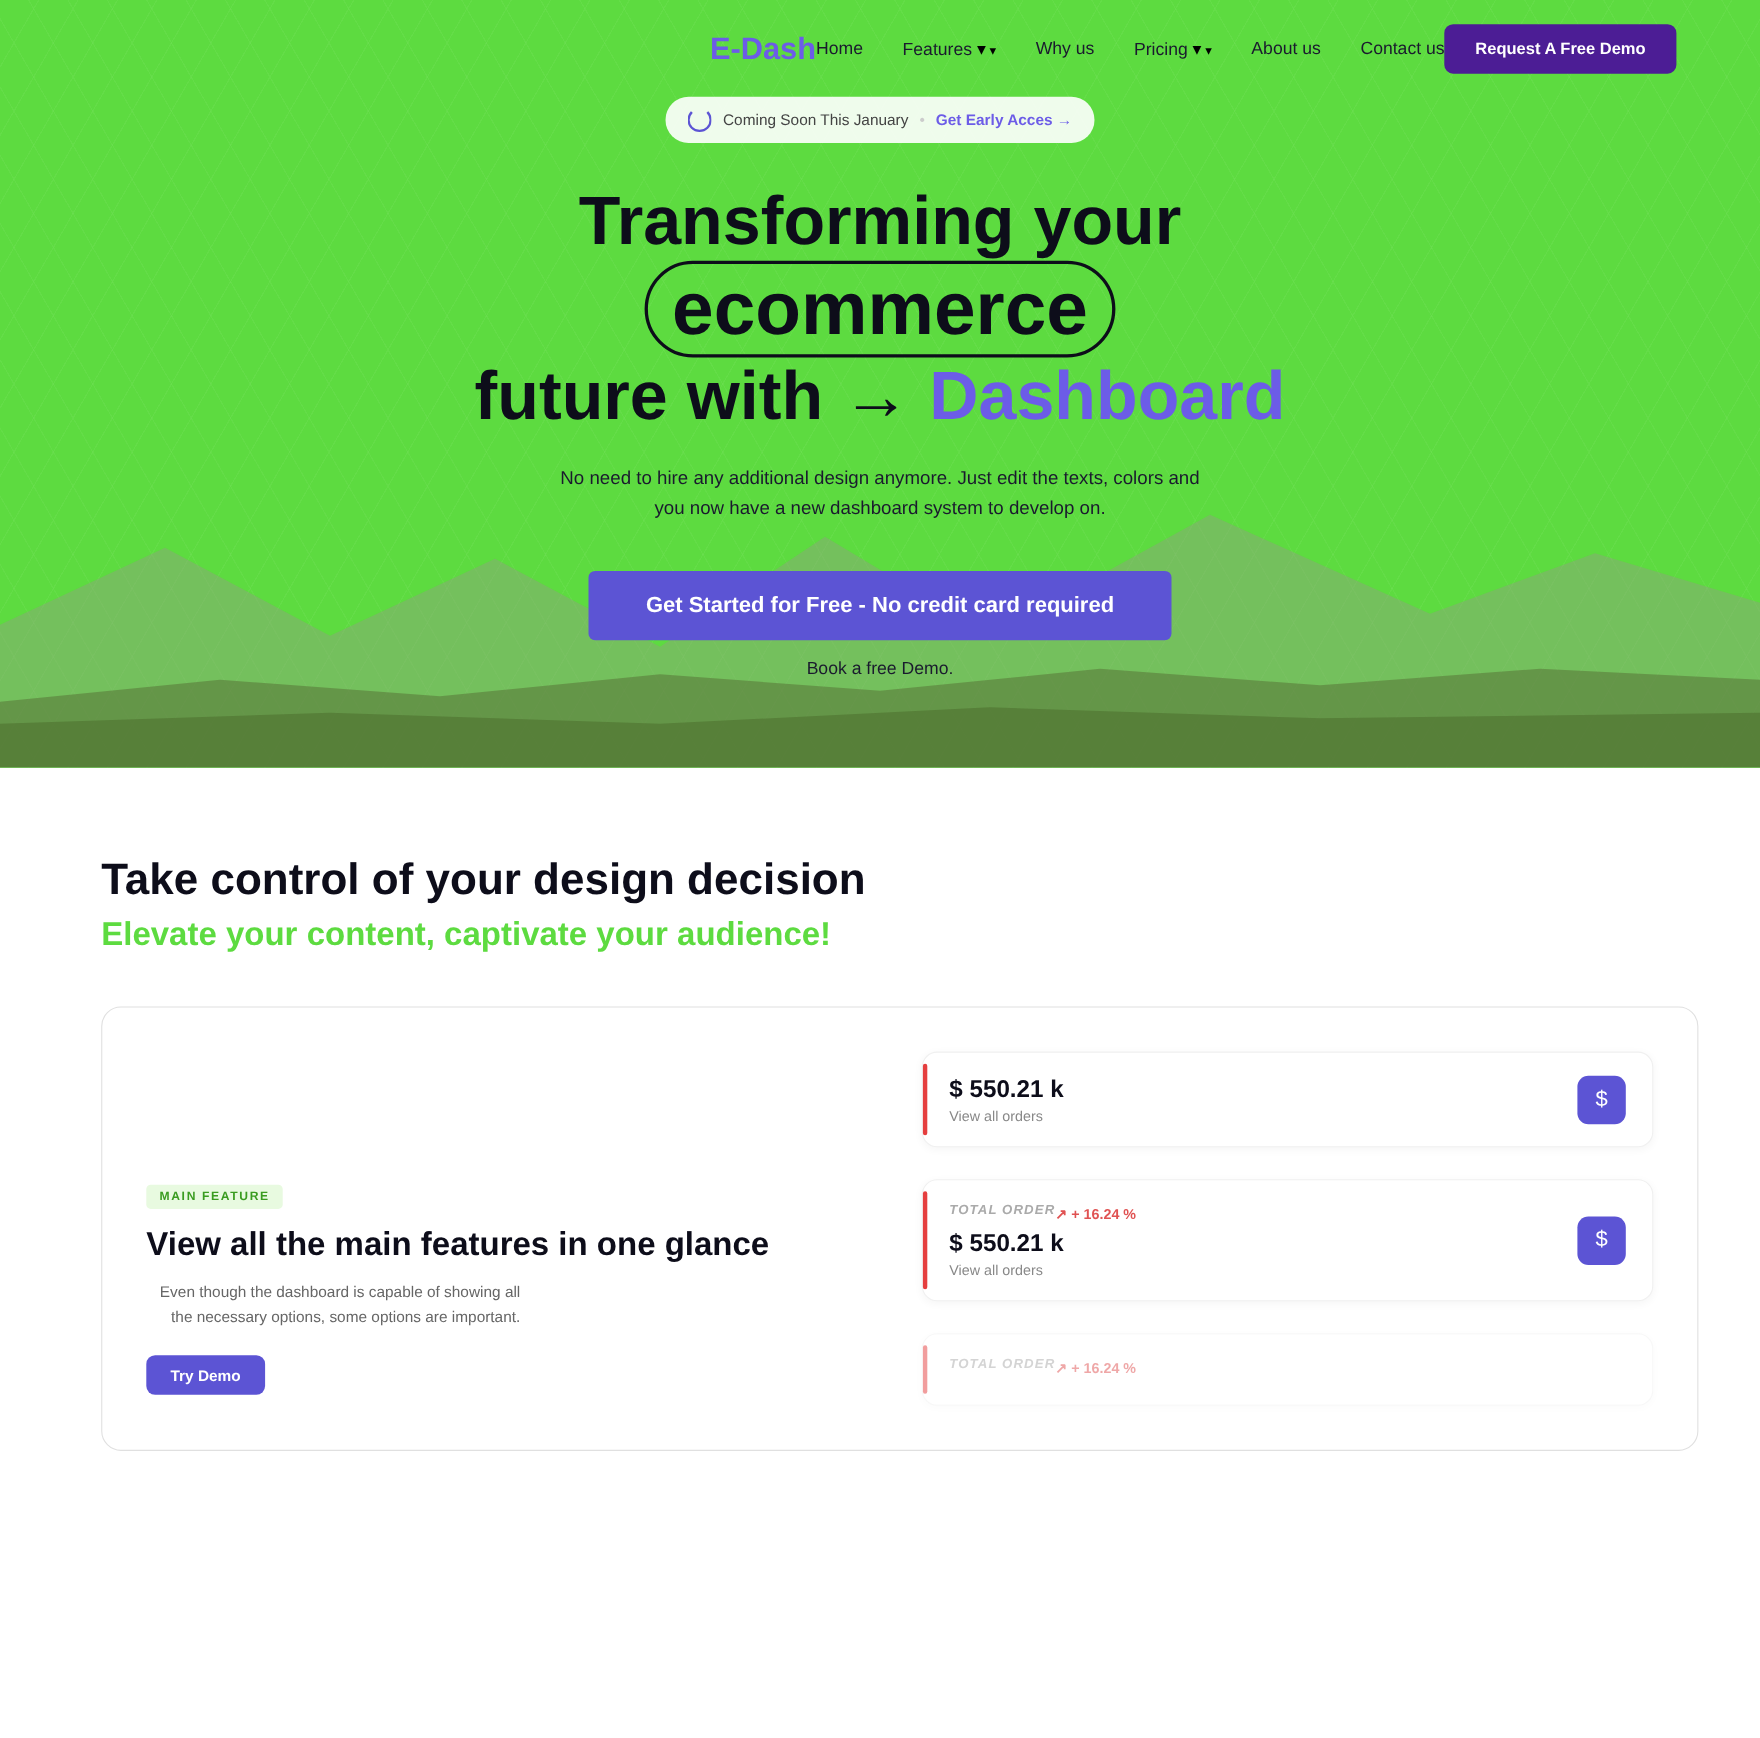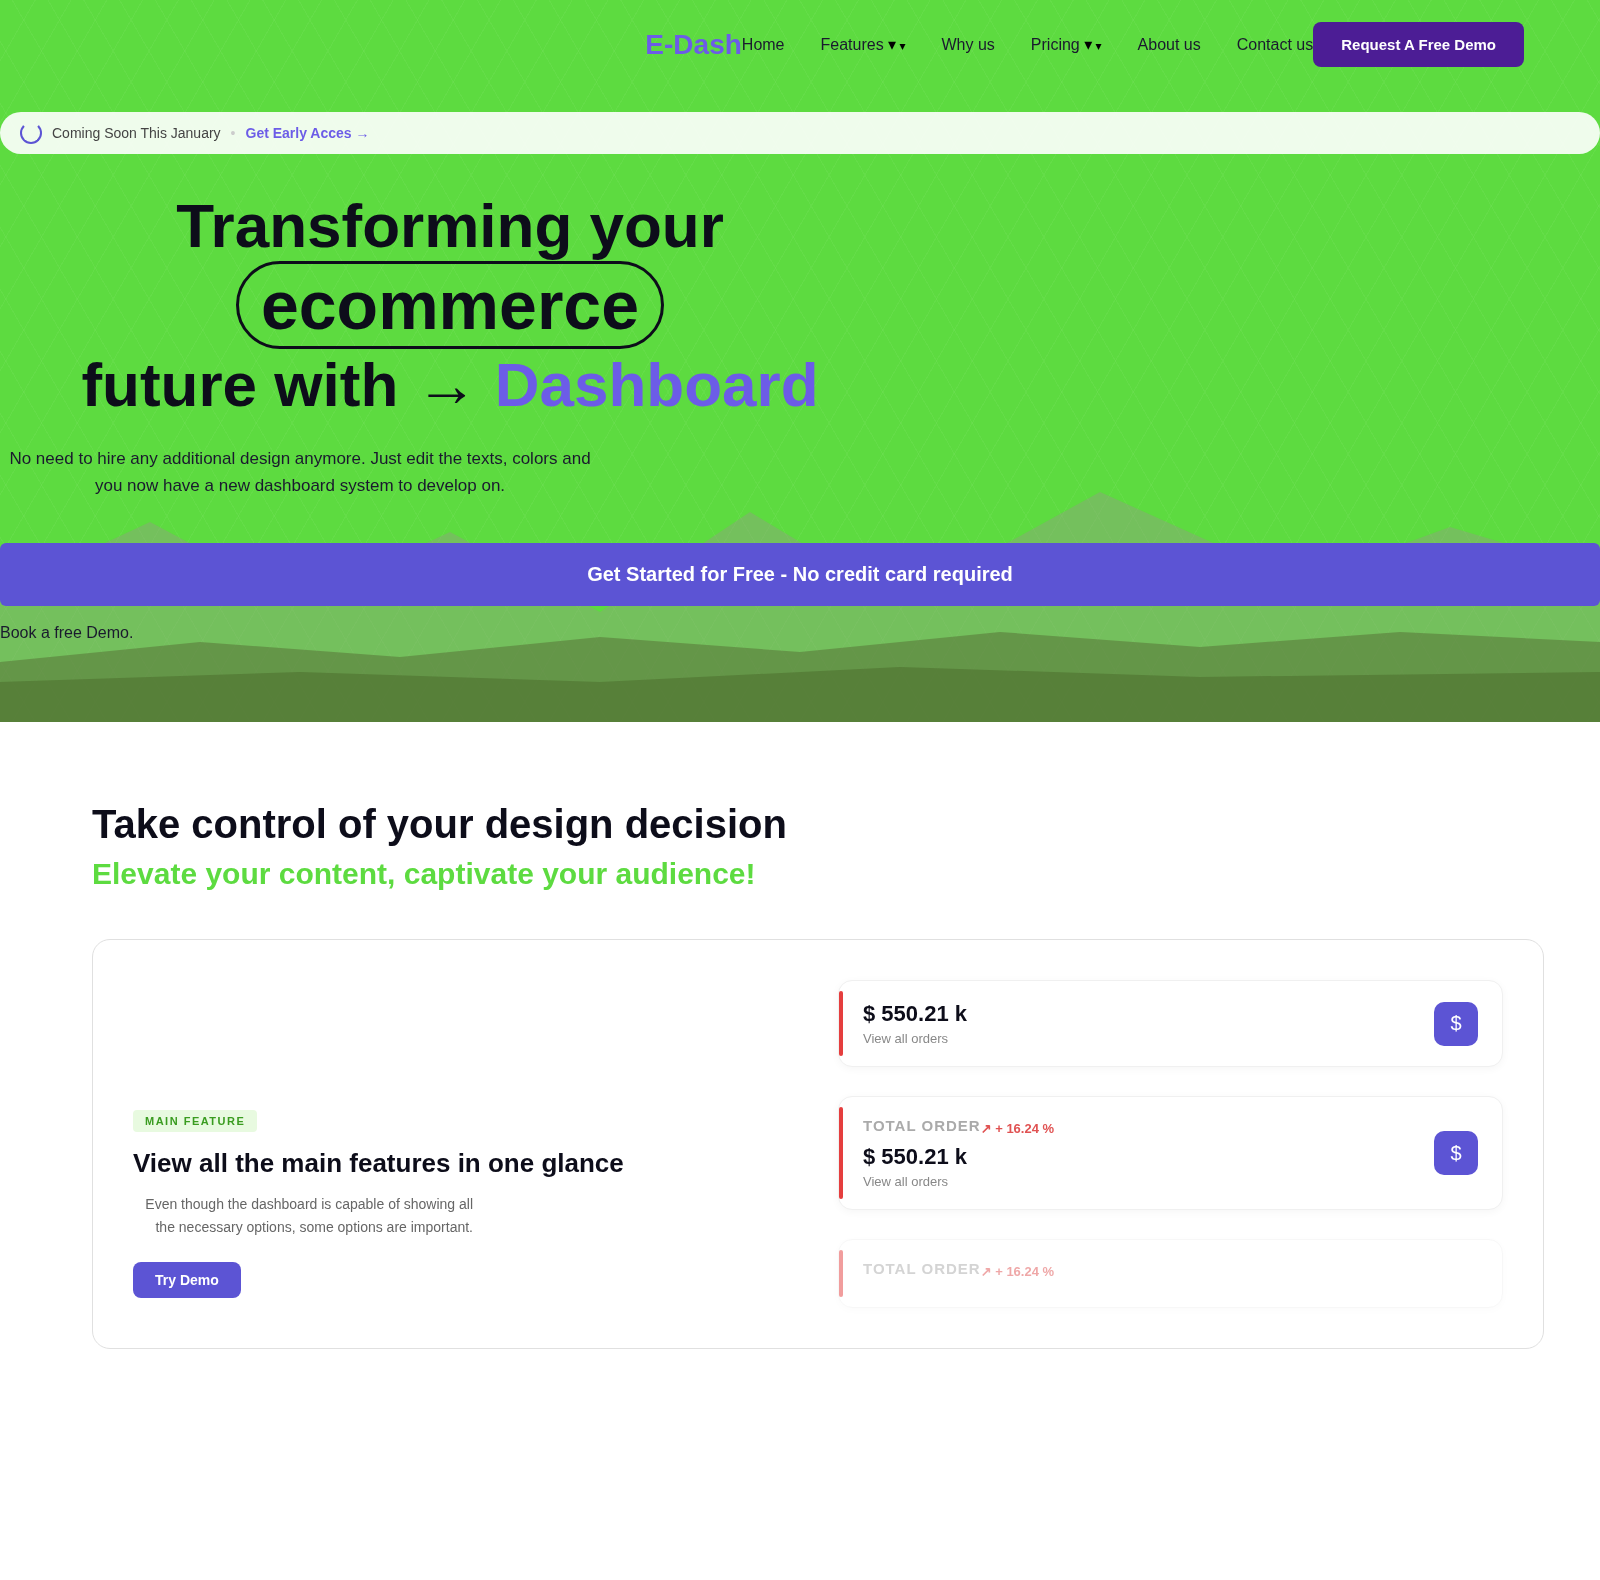--- a/index.html
+++ b/index.html
@@ -37,21 +37,22 @@
 
     
     .hero-section {
       position: relative;
       width: 100%;
       min-height: 640px;
       background: #5ddb40;
       overflow: hidden;
       display: flex;
       flex-direction: column;
-      padding-top: 112px;
+      align-items: center;
+      padding-top: 88px;
       padding-bottom: 80px;
     }
 
     
     .hero-pattern {
       position: absolute;
       top: 0; left: 0; right: 0; bottom: 0;
       opacity: 0.15;
       background-image: repeating-linear-gradient(
         60deg,
@@ -194,21 +195,21 @@
       font-size: 11px;
       font-weight: 700;
       letter-spacing: 1.5px;
       text-transform: uppercase;
       padding: 5px 12px;
       border-radius: 4px;
       margin-bottom: 16px;
       width: fit-content;
     }
     .feature-left h3 {
-      font-size: 26px;
+      font-size: 30px;
       font-weight: 800;
       color: #0d0d1a;
       margin-bottom: 14px;
     }
     .feature-left p {
       font-size: 14px;
       color: #666;
       line-height: 1.6;
       margin-bottom: 24px;
       max-width: 340px;
@@ -259,26 +260,27 @@
       font-size: 22px;
       font-weight: 700;
       color: #0d0d1a;
     }
     .stat-info .stat-label {
       font-size: 13px;
       color: #888;
       margin-top: 4px;
     }
     .stat-info .stat-badge-label {
-      font-size: 15px;
+      font-size: 12px;
       font-weight: 700;
       letter-spacing: 1px;
       text-transform: uppercase;
       color: #aaa;
       margin-bottom: 6px;
+      font-style: italic;
     }
     .stat-info .stat-trend {
       color: #e05252;
       font-size: 13px;
       font-weight: 600;
     }
     .stat-info .stat-trend::before {
       content: '↗ ';
     }
 

